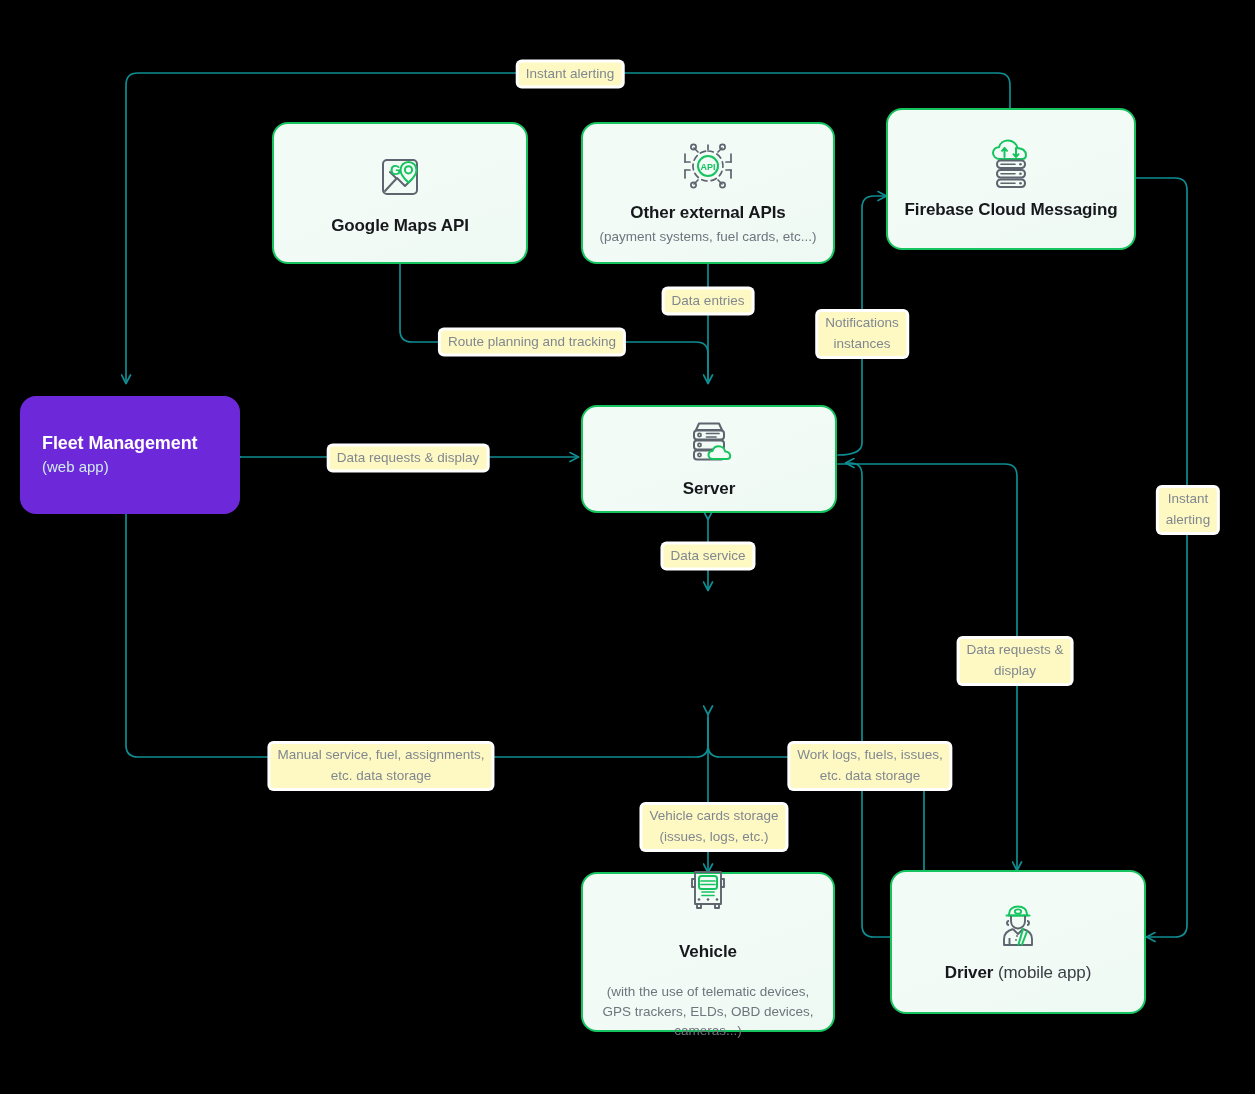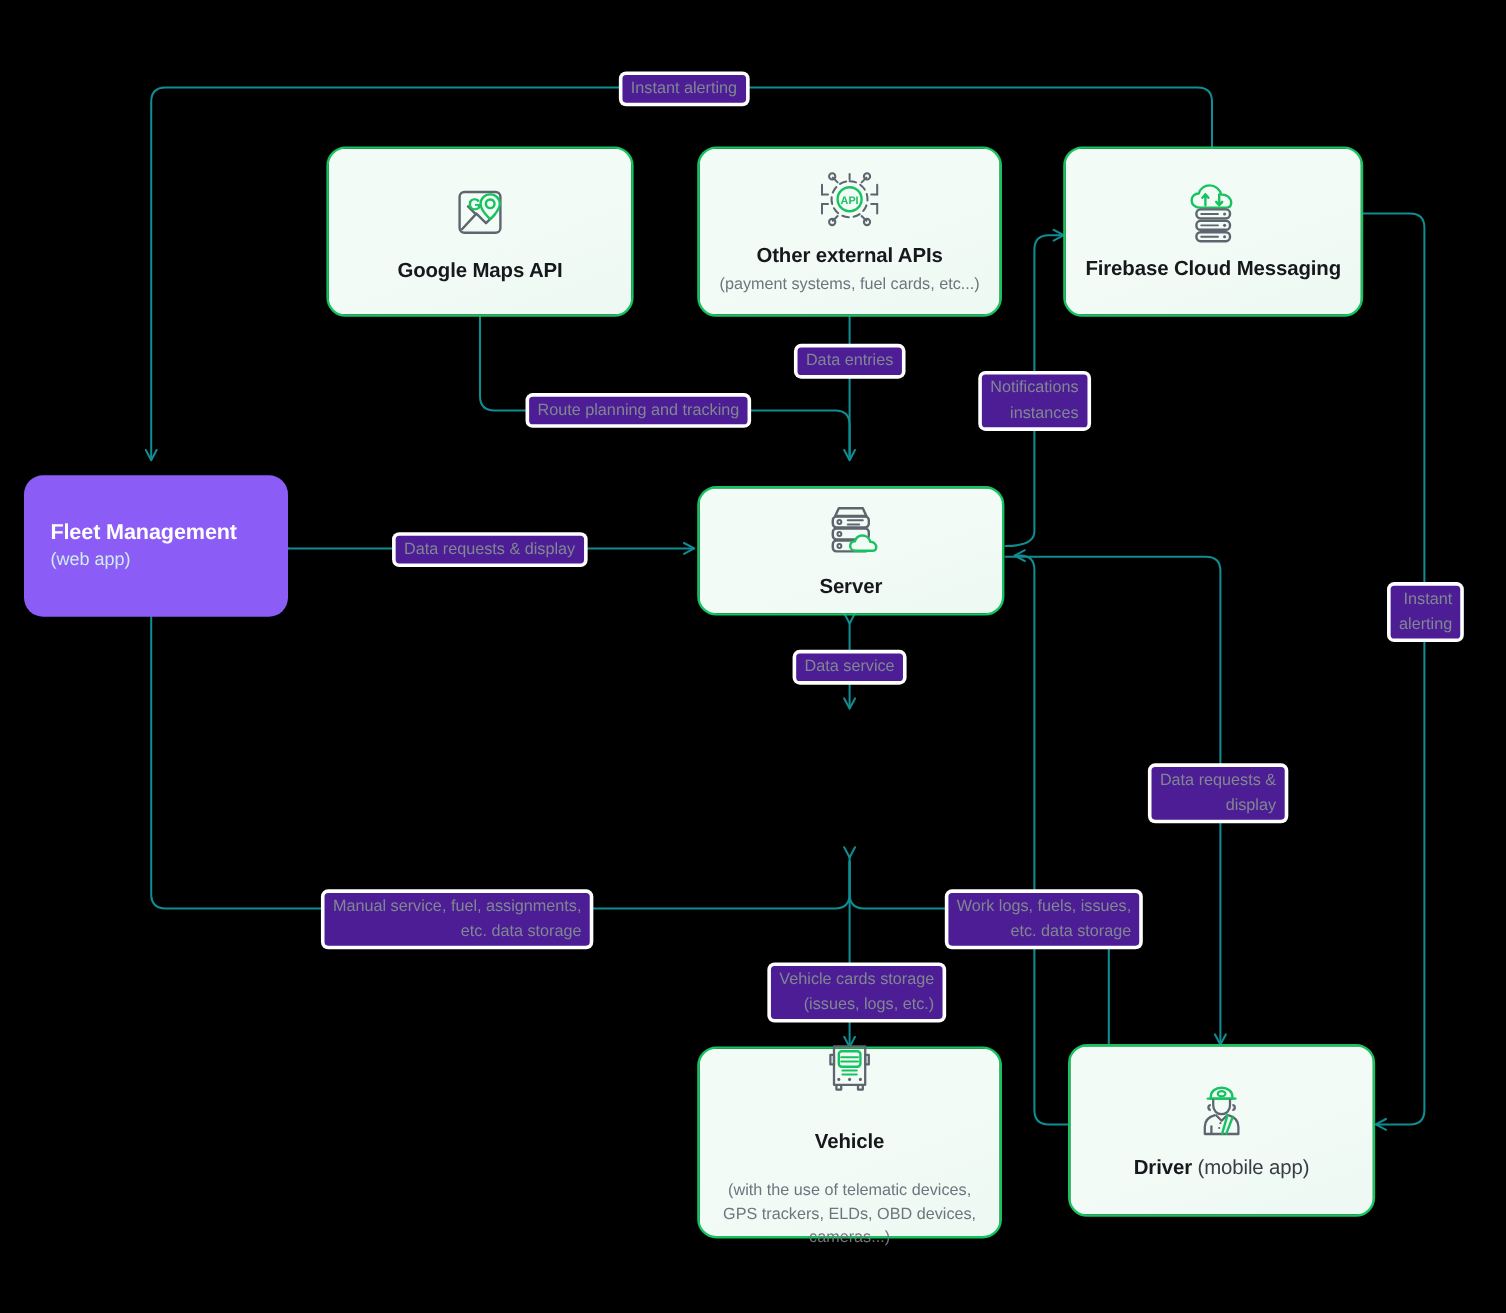--- a/index.html
+++ b/index.html
@@ -33,21 +33,21 @@
     align-items: center;
     justify-content: center;
     text-align: center;
     padding: 10px 14px;
   }
   .node.green {
     border: 2px solid #16c45f;
     background: linear-gradient(160deg, #f3fbf6 0%, #f3fbf7 45%, #eef9f3 100%);
   }
   .node.teal {
-    background: #8b5cf6;
+    background: #6d28d9;
     border: none;
     align-items: flex-start;
     justify-content: center;
     text-align: right;
     padding: 0 0 0 22px;
   }
   .node-title {
     font-size: 17px;
     font-weight: bold;
     color: #17181c;
@@ -79,22 +79,22 @@
     margin-bottom: 10px;
     line-height: 0;
   }
 
   
   .elabel {
     position: absolute;
     font-size: 13.5px;
     color: #808790;
     line-height: 1.55;
-    text-align: right;
-    background: #4c1d95;
+    text-align: center;
+    background: #fef9c3;
     padding: 1px 7px;
     border-radius: 3px;
     white-space: pre;
     transform: translate(-50%, -50%);
     box-shadow: 0 0 0 3px #ffffff;
   }
 </style>
 </head>
 <body>
 
@@ -167,21 +167,21 @@
           <path d="M28,11 A15,15 0 1 1 27.9,11 Z" stroke-dasharray="5.5 4"></path>
         </g>
         <circle cx="28" cy="26" r="10" fill="none" stroke="#16c45f" stroke-width="2"></circle>
         <text x="28" y="30" text-anchor="middle" font-family="'Liberation Sans',sans-serif" font-size="9" font-weight="bold" fill="#16c45f">API</text>
       </svg>
     </span>
     <div class="node-title">Other external APIs</div>
     <div class="node-sub">(payment systems, fuel cards, etc...)</div>
   </div>
 
-  <div class="node green" style="left:886px; top:122px; width:250px; height:142px;">
+  <div class="node green" style="left:886px; top:108px; width:250px; height:142px;">
     <span class="node-icon">
       <svg width="56" height="52" viewBox="0 0 56 52">
         <path d="M17,22 C12.5,22 10,19 10,15.8 C10,12.6 12.8,10 16,10.2
                  C17,6.2 20.8,3.5 25,3.5 C29.8,3.5 33.8,6.9 34.6,11.2
                  C39,10.8 43,13.8 43,18 C43,20.4 41.6,22 39,22 Z" fill="none" stroke="#16c45f" stroke-width="2" stroke-linejoin="round"></path>
         <path d="M21.5,20 L21.5,11 M21.5,11 L19,13.8 M21.5,11 L24,13.8" stroke="#16c45f" stroke-width="2" fill="none" stroke-linecap="round" stroke-linejoin="round"></path>
         <path d="M33,11 L33,20 M33,20 L30.5,17.2 M33,20 L35.5,17.2" stroke="#16c45f" stroke-width="2" fill="none" stroke-linecap="round" stroke-linejoin="round"></path>
         <g fill="none" stroke="#5d656e" stroke-width="2">
           <rect x="14" y="23.5" width="28" height="7.5" rx="3.4"></rect>
           <rect x="14" y="33" width="28" height="7.5" rx="3.4"></rect>

